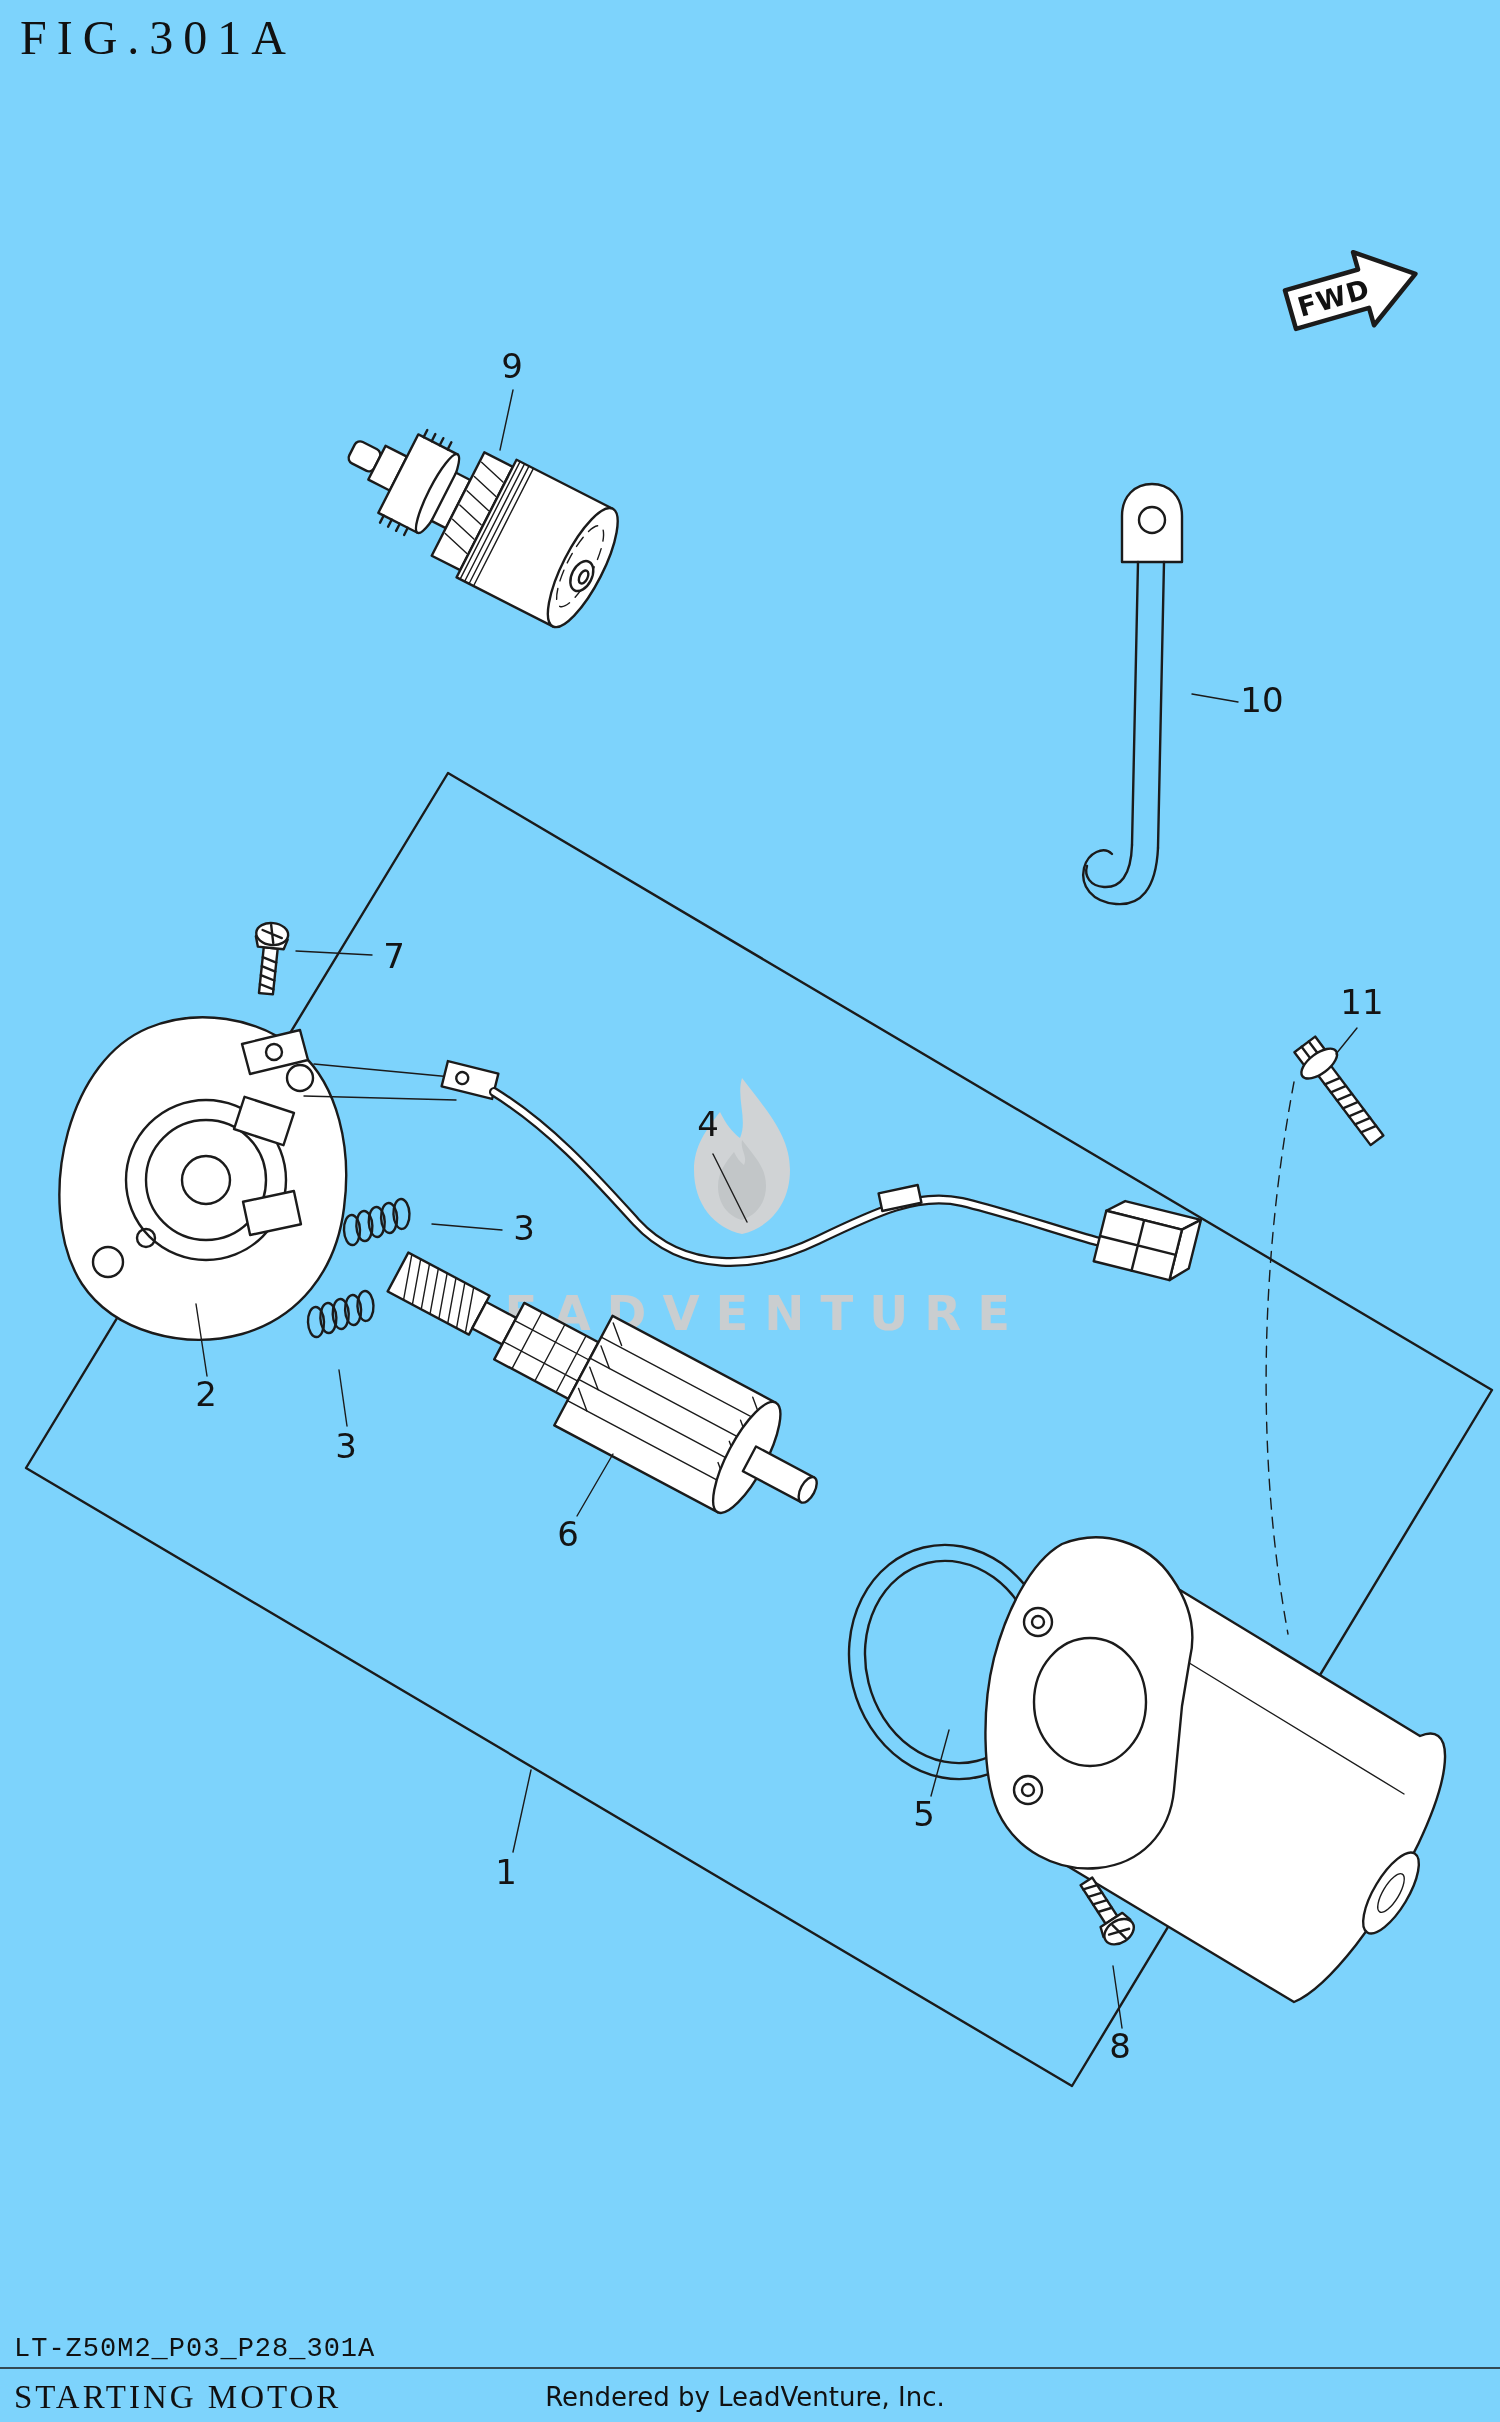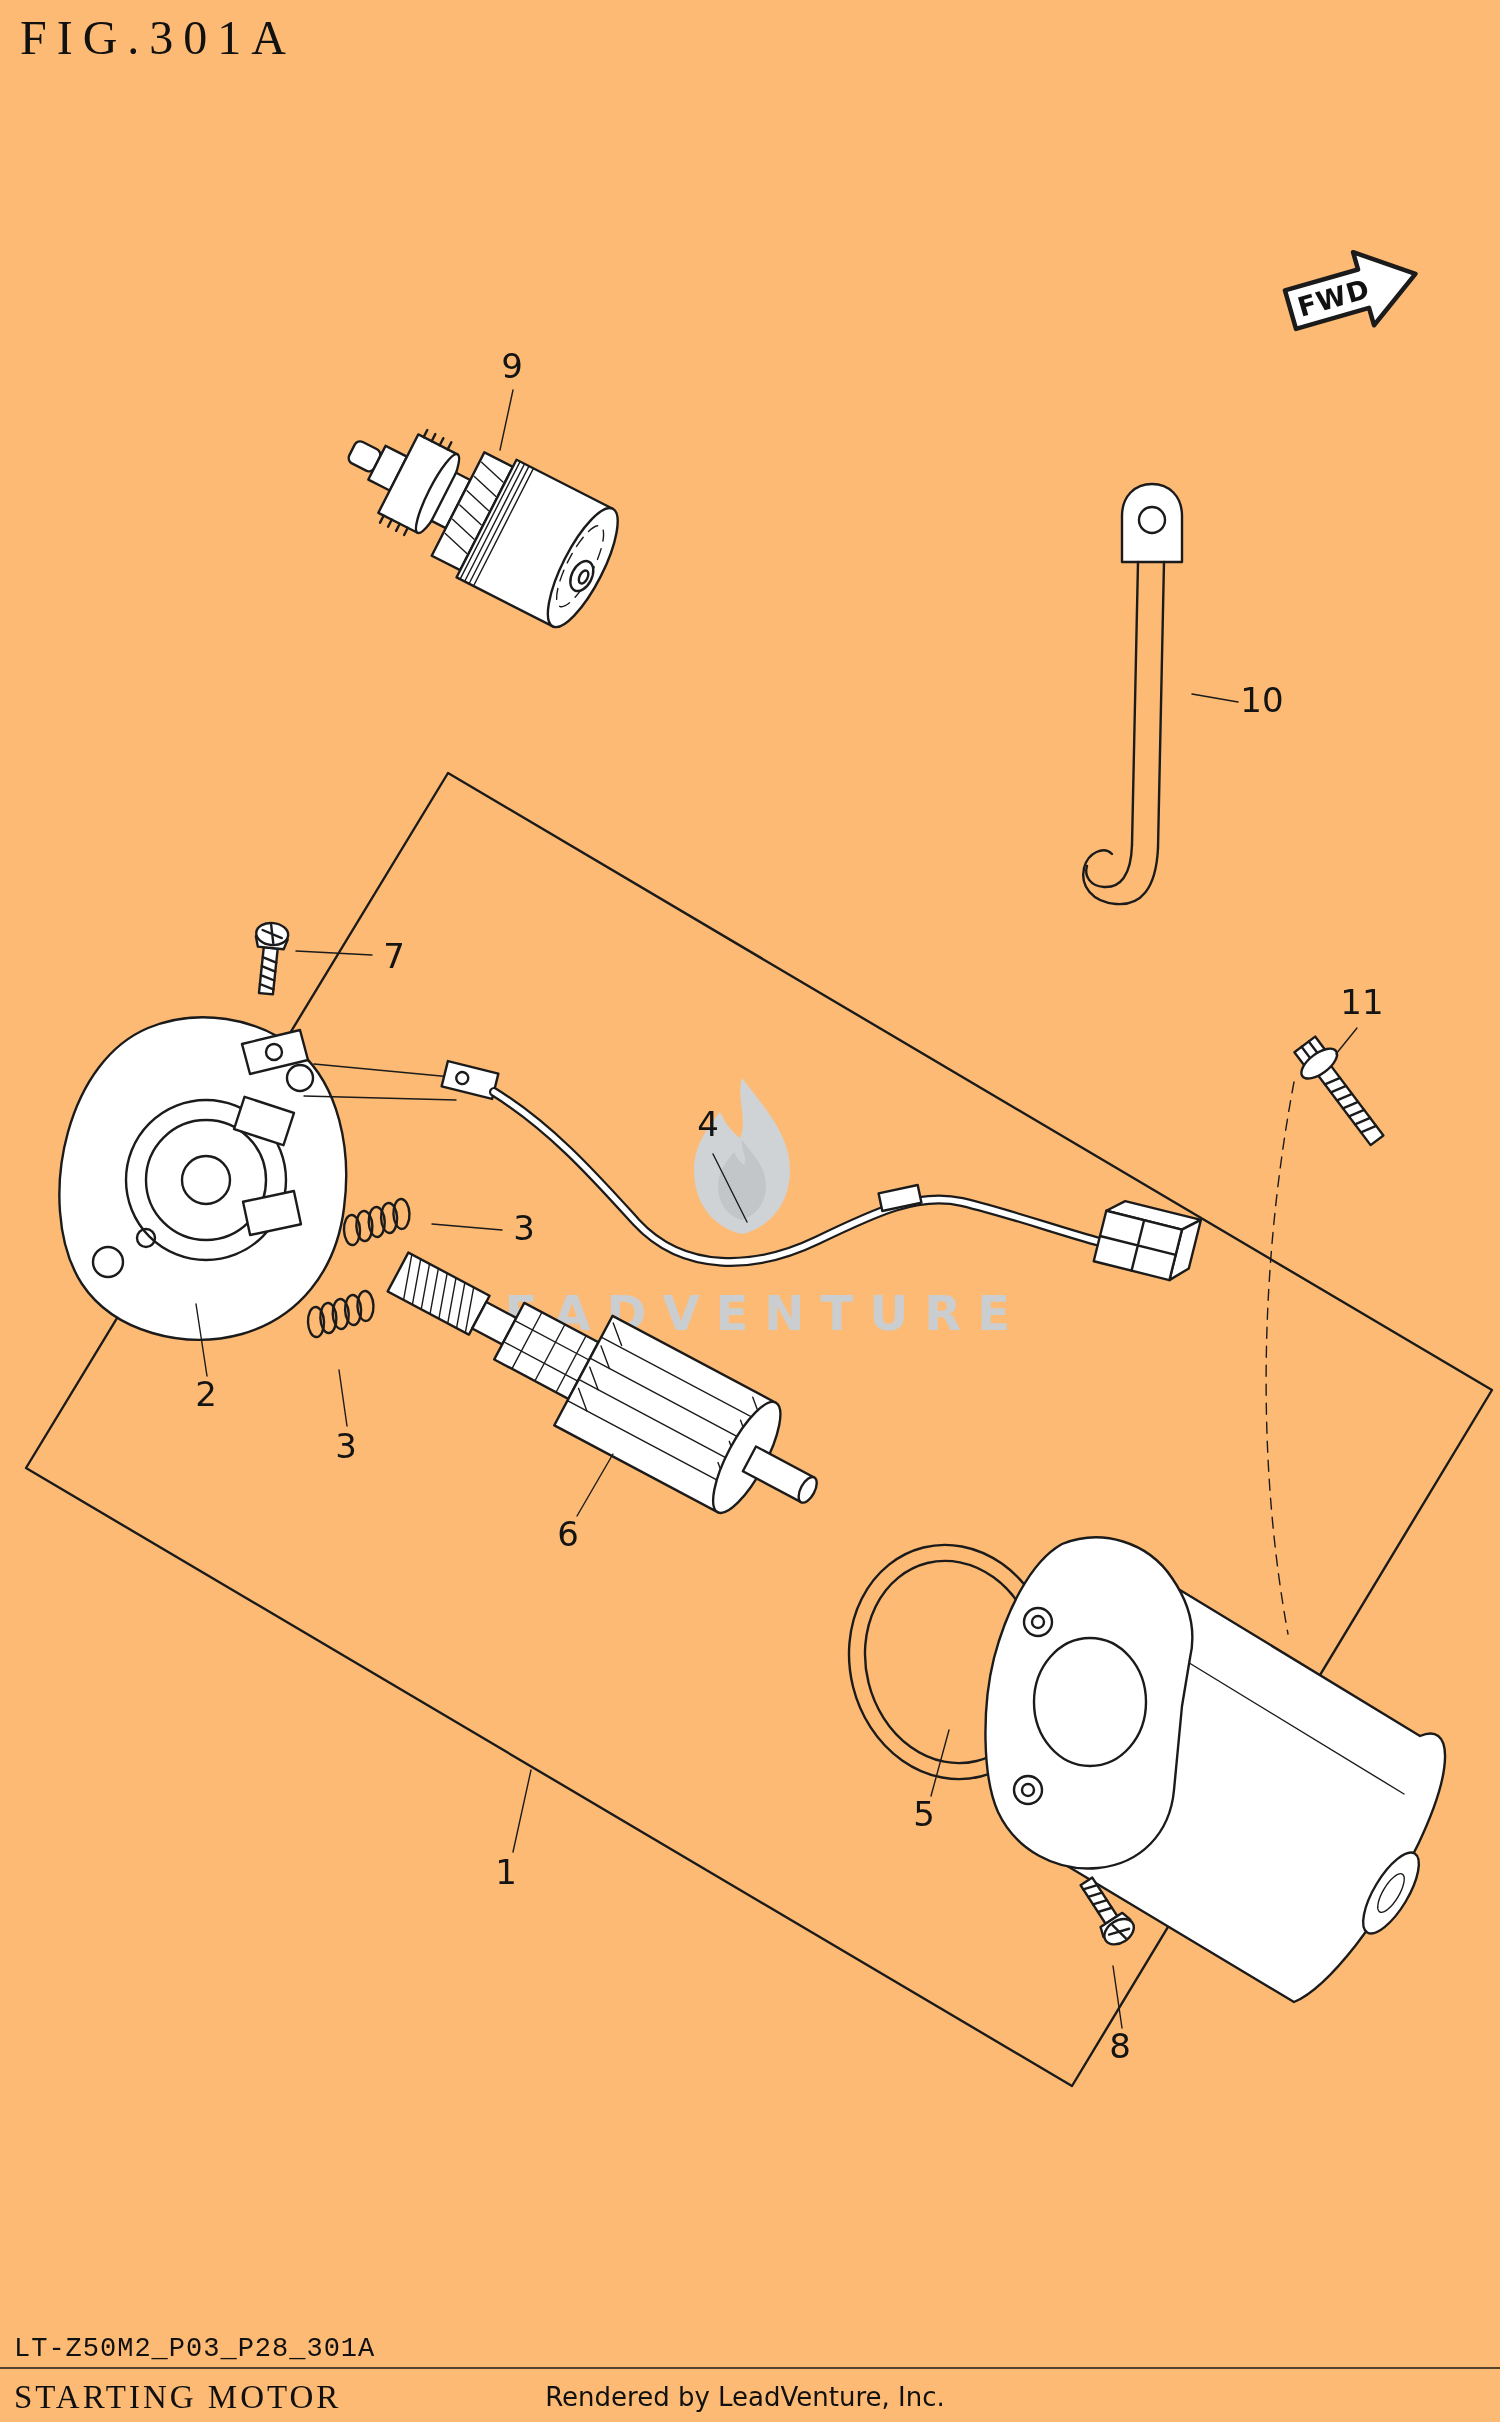--- a/index.html
+++ b/index.html
@@ -1,16 +1,16 @@
 <!DOCTYPE html>
 <html><head>
 <meta charset="utf-8">
 <style>
   html,body{margin:0;padding:0;background:#ffffff;}
-  .page{position:relative;width:1500px;height:2422px;background:#fdba74;overflow:hidden;}
+  .page{position:relative;width:1500px;height:2422px;background:#7dd3fc;overflow:hidden;}
   svg{display:block;}
   .ln{fill:none;stroke:#1b1b1b;stroke-width:2.4;stroke-linecap:round;stroke-linejoin:round;}
   .fw{fill:#ffffff;stroke:#1b1b1b;stroke-width:2.4;stroke-linecap:round;stroke-linejoin:round;}
   .thin{stroke-width:1.4;}
   .dash{stroke-dasharray:11 8;}
   .wire-outer{fill:none;stroke:#1b1b1b;stroke-width:10;stroke-linecap:round;}
   .wire-inner{fill:none;stroke:#ffffff;stroke-width:5.5;stroke-linecap:round;}
   .lbl{font-family:"DejaVu Sans",sans-serif;font-size:34px;fill:#141414;}
   .title-text{font-family:"Liberation Serif",serif;font-size:48px;letter-spacing:10px;fill:#111111;}
   .fwd-text{font-family:"DejaVu Sans",sans-serif;font-size:27px;font-weight:bold;fill:#111111;letter-spacing:1px;}

